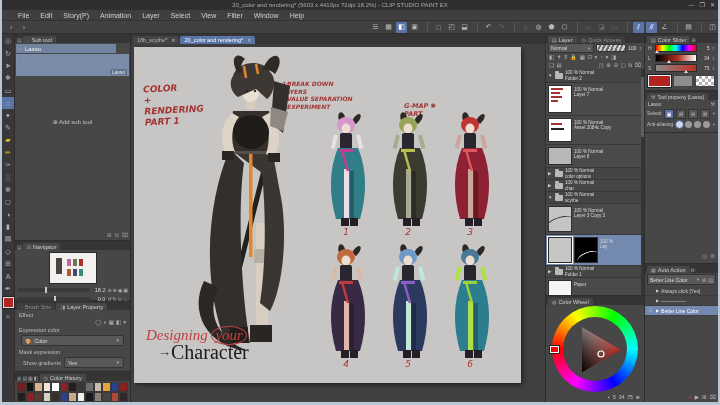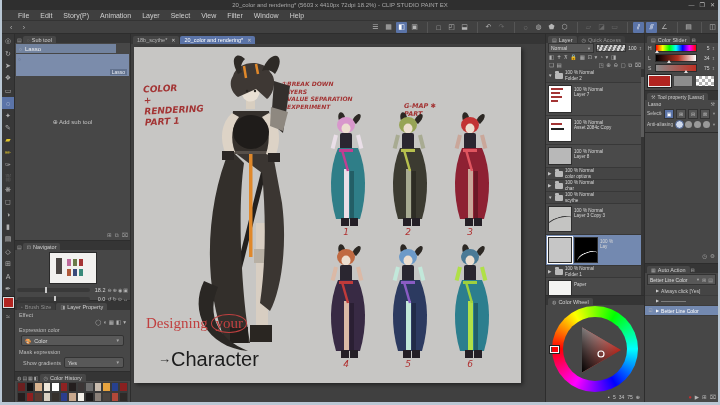--- a/index.html
+++ b/index.html
@@ -56,23 +56,23 @@
   .ctabs{height:10px;background:#353535;display:flex;align-items:flex-end;gap:1px;padding-left:2px;}
   .ctab{font-size:5.5px;color:#b5b5b5;background:#454545;padding:1px 4px 1px 4px;border-radius:2px 2px 0 0;display:flex;gap:4px;align-items:center;white-space:nowrap;}
   .ctab.active{background:#5b74a8;color:#fff;}
   .ctab .x{font-size:5px;color:#ccc;}
   .paper{position:absolute;left:3px;top:13px;width:387px;height:336px;background:#c7c6c4;box-shadow:2px 2px 4px rgba(0,0,0,.45);overflow:hidden;}
   .hand{position:absolute;color:#a33434;font-style:italic;font-weight:bold;white-space:pre-line;font-family:"DejaVu Sans",sans-serif;}
   .art-title{left:10px;top:36px;font-size:9px;line-height:11px;transform:rotate(-3deg);}
   .art-steps{left:148px;top:33px;font-size:6px;line-height:7.5px;}
   .art-gmap{left:270px;top:56px;font-size:6.5px;line-height:7.5px;}
   .variant{position:absolute;width:52px;height:126px;}
-  .footer-red{position:absolute;left:12px;top:268px;font-family:"Liberation Serif",serif;font-size:15px;color:#c04040;}
+  .footer-red{position:absolute;left:12px;top:280px;font-family:"Liberation Serif",serif;font-size:15px;color:#c04040;font-style:italic;}
   .footer-red .circ{border:1px solid #c04040;border-radius:50%;padding:0 3px 1px 3px;}
-  .footer-blk{position:absolute;left:24px;top:301px;font-family:Liberation Sans, sans-serif;font-size:20px;color:#1c1c1c;}
+  .footer-blk{position:absolute;left:24px;top:294px;font-family:Liberation Serif, serif;font-size:20px;color:#1c1c1c;}
   .footer-blk .arr{font-size:13px;vertical-align:3px;color:#2a2a2a;}
   
   .layers-panel{left:543px;top:34px;width:99px;height:261px;background:#474747;border-left:1px solid #2d2d2d;overflow:hidden;}
   .lay-blend{height:10px;display:flex;align-items:center;gap:2px;padding:0 2px;}
   .lay-dd{width:40px;height:8px;background:#585858;border:1px solid #333;font-size:5px;color:#ddd;display:flex;align-items:center;padding:0 2px;gap:2px;}
   .zigzag{flex:1;height:6px;background:repeating-linear-gradient(115deg,#cfcfcf 0 2px,#6f6f6f 2px 4px);border:1px solid #333;}
   .lay-icons{height:8px;display:flex;align-items:center;gap:2.5px;padding:0 3px;font-size:5.5px;color:#b3b3b3;}
   .lay-icons .sp{flex:1;}
   .lay-list{position:absolute;left:0;top:35px;bottom:0;width:96px;overflow:hidden;background:#424242;}
   .lrow{position:relative;border-bottom:1px solid #383838;display:flex;align-items:center;gap:2px;padding-left:2px;background:#4a4a4a;}

